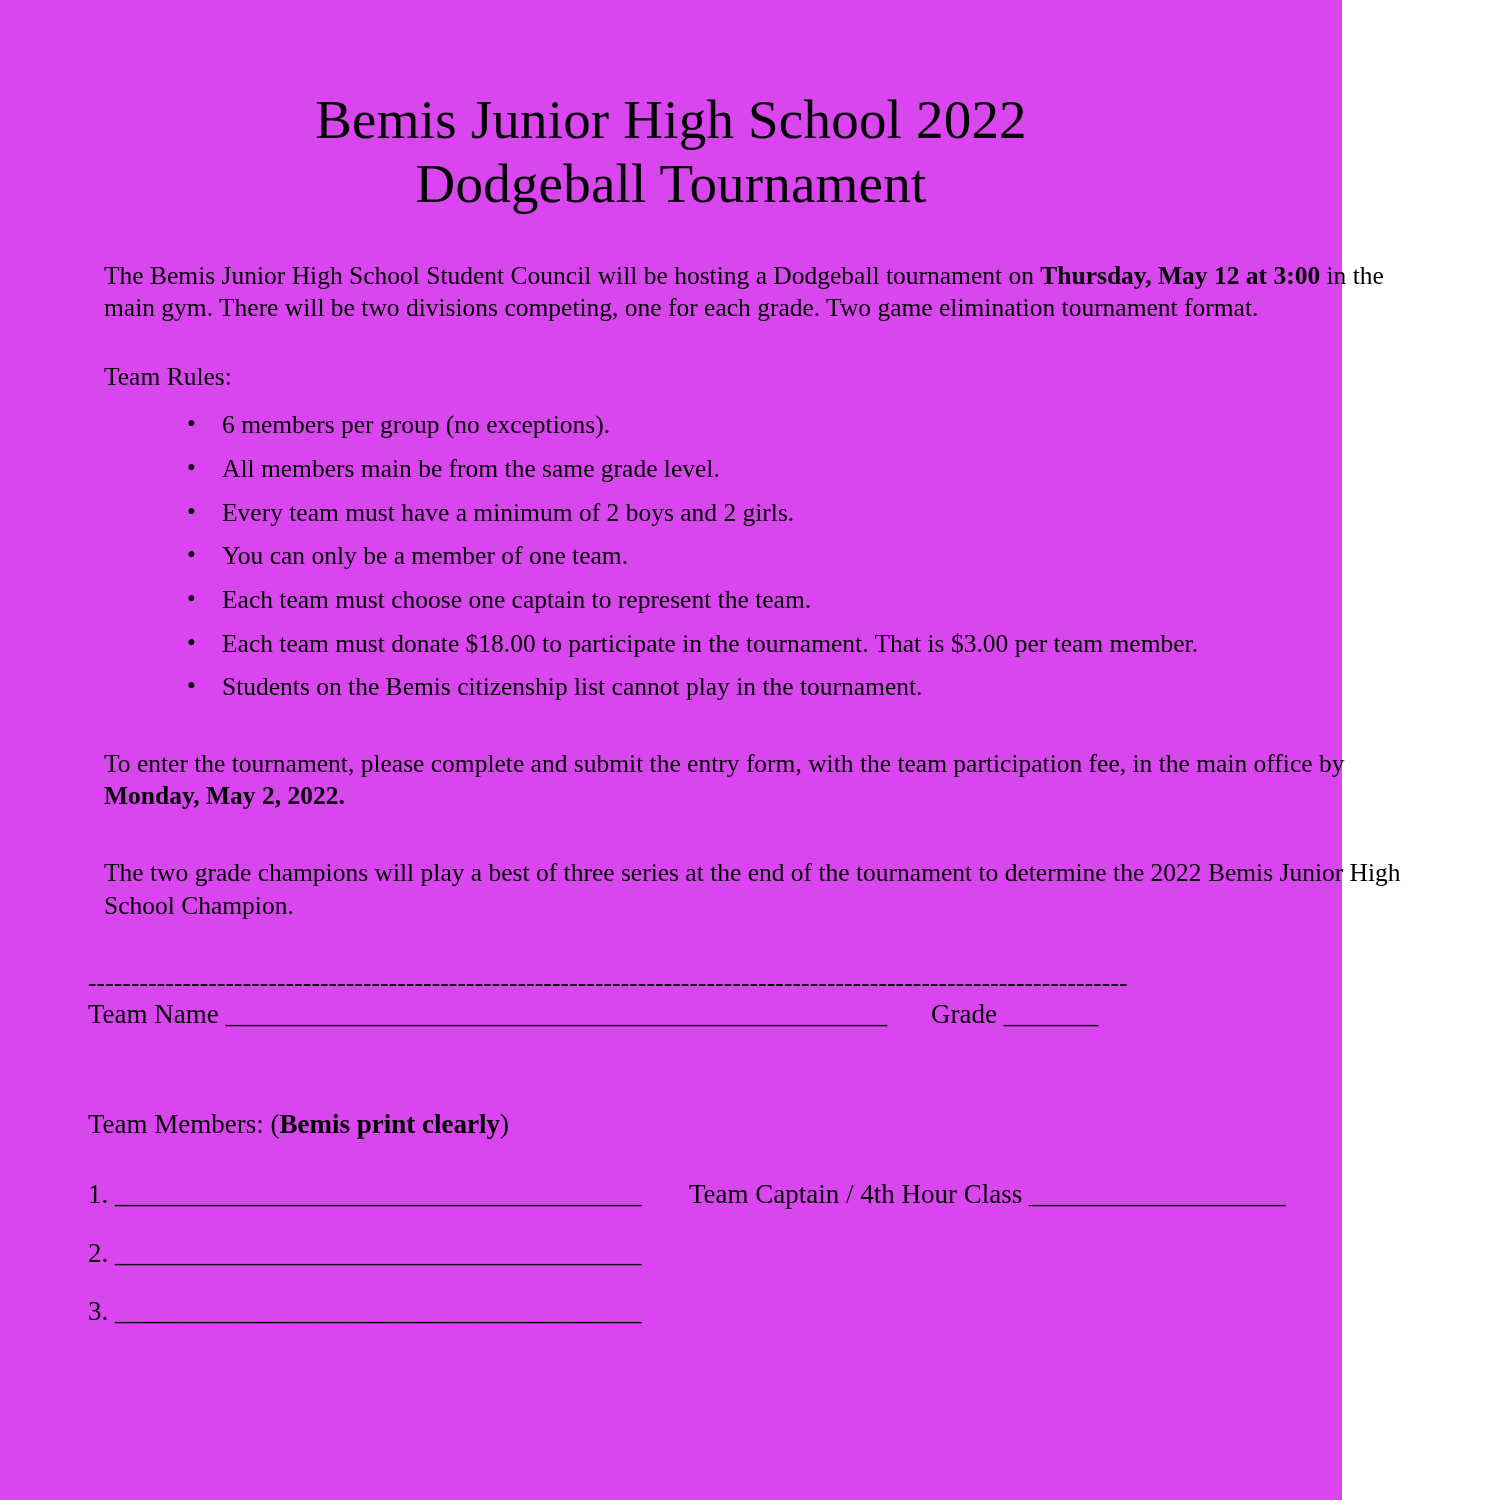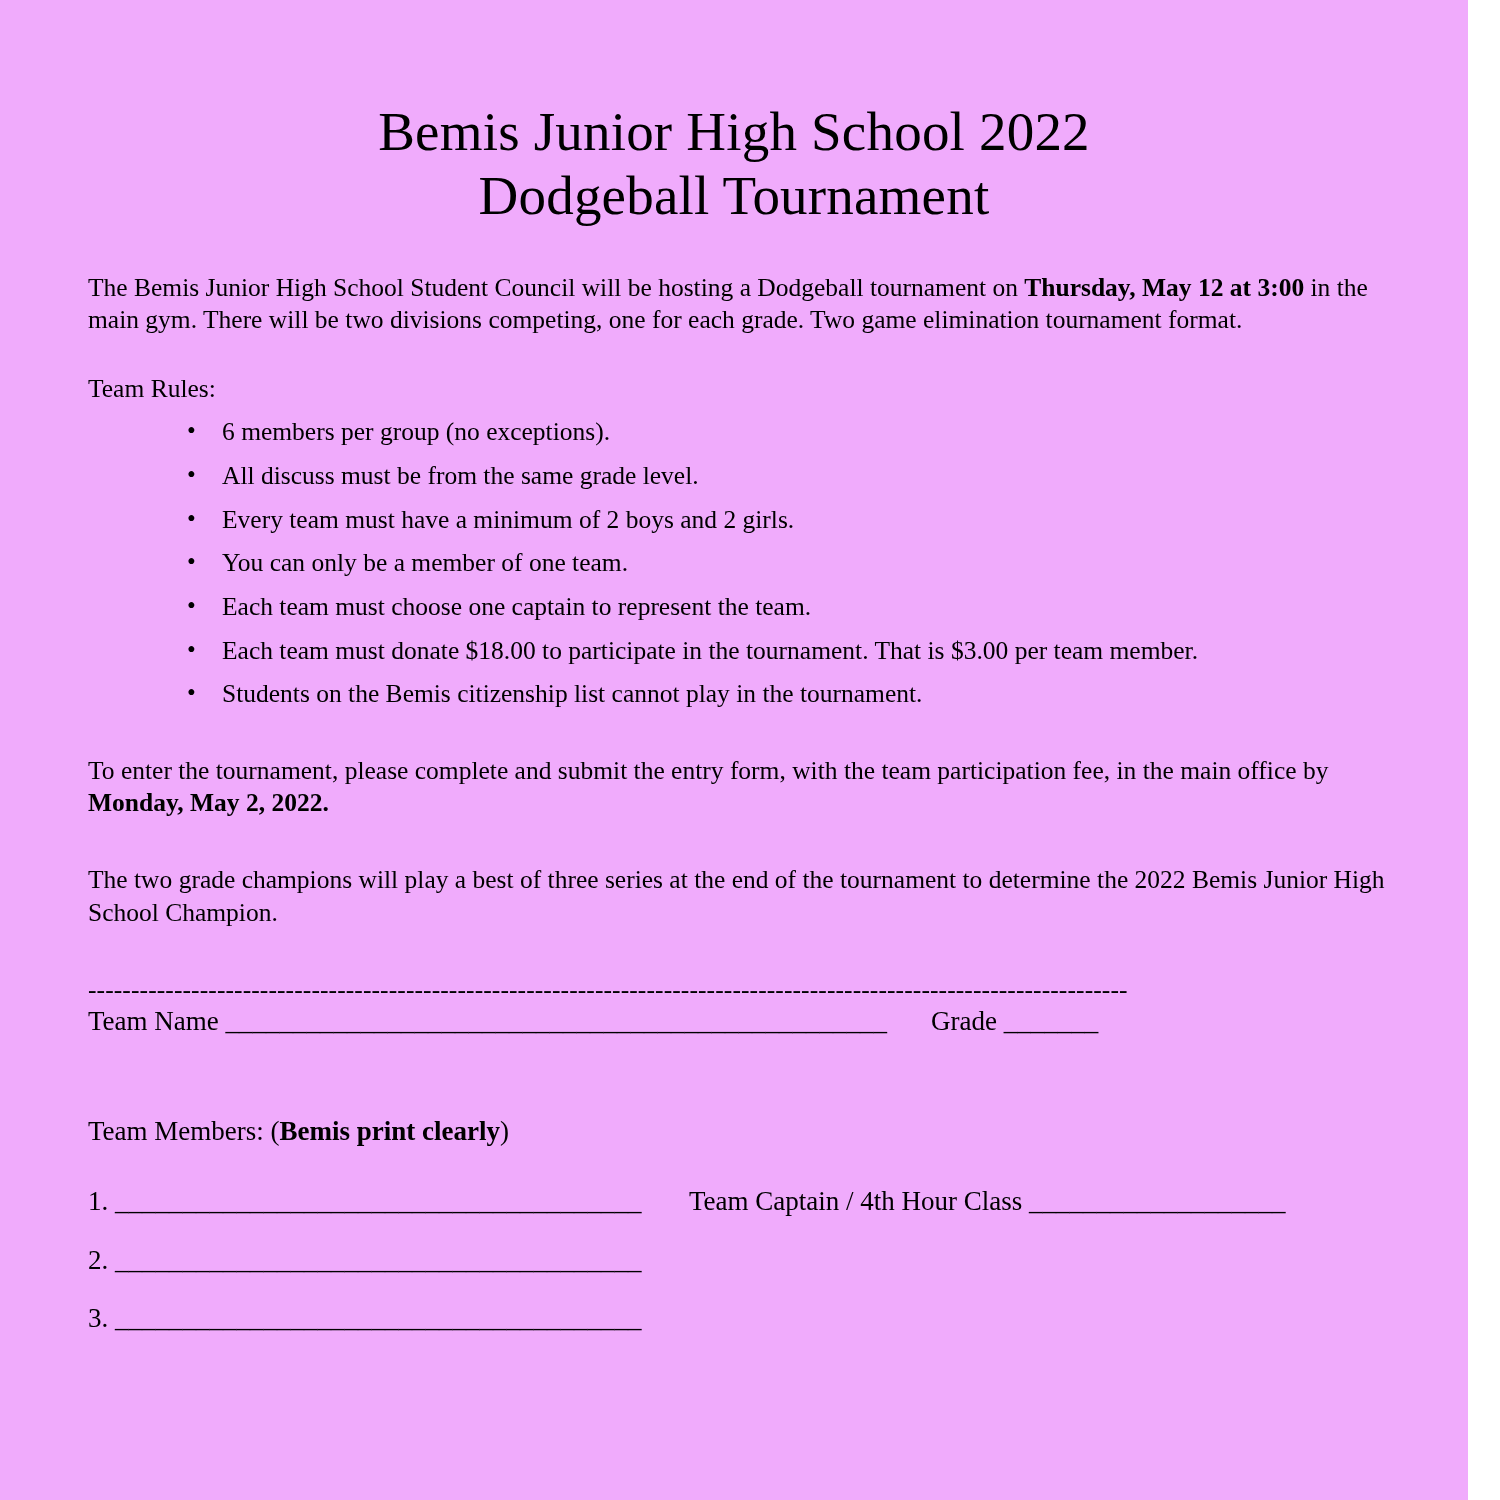--- a/index.html
+++ b/index.html
@@ -9,44 +9,44 @@
   }
   body {
     width: 1500px;
     height: 1500px;
     overflow: hidden;
     font-family: "Liberation Serif", "DejaVu Serif", serif;
     color: #000000;
   }
   .page {
     position: relative;
-    width: 1468px;
+    width: 1342px;
     height: 1500px;
-    background: #f0abfc;
+    background: #d946ef;
     box-sizing: border-box;
-    padding: 12px 88px;
+    padding: 0 88px;
   }
   .title-block {
     text-align: center;
     padding-top: 88px;
     line-height: 1.16;
   }
   .title-line {
     font-size: 55px;
     font-weight: normal;
     letter-spacing: 0.2px;
     white-space: nowrap;
   }
   .body-text {
     font-size: 25.5px;
     line-height: 1.28;
     text-align: left;
   }
   .para {
-    margin: 0;
+    margin: 16px;
     width: 1325px;
   }
   .intro-para { margin-top: 44px; }
   .rules-label { margin-top: 36px; }
   ul.rules {
     list-style: none;
     margin: 0;
     padding: 0;
   }
   ul.rules li {
@@ -117,21 +117,21 @@
   </div>
 
   <div class="body-text">
 
     <p class="para intro-para"><span>The Bemis Junior High School Student Council will be hosting a Dodgeball tournament on </span><b>Thursday, May 12 at 3:00</b><span> in the main gym.  There will be two divisions competing, one for each grade. Two game elimination tournament format.</span></p>
 
     <p class="para rules-label">Team Rules:</p>
 
     <ul class="rules">
       <li><span class="bullet">•</span><span>6 members per group (no exceptions).</span></li>
-      <li><span class="bullet">•</span><span>All discuss must be from the same grade level.</span></li>
+      <li><span class="bullet">•</span><span>All members main be from the same grade level.</span></li>
       <li><span class="bullet">•</span><span>Every team must have a minimum of 2 boys and 2 girls.</span></li>
       <li><span class="bullet">•</span><span>You can only be a member of one team.</span></li>
       <li><span class="bullet">•</span><span>Each team must choose one captain to represent the team.</span></li>
       <li><span class="bullet">•</span><span>Each team must donate $18.00 to participate in the tournament.  That is $3.00 per team member.</span></li>
       <li><span class="bullet">•</span><span>Students on the Bemis citizenship list cannot play in the tournament.</span></li>
     </ul>
 
     <p class="para para-enter"><span>To enter the tournament, please complete and submit the entry form, with the team participation fee, in the main office by </span><b>Monday, May 2, 2022.</b></p>
 
 

